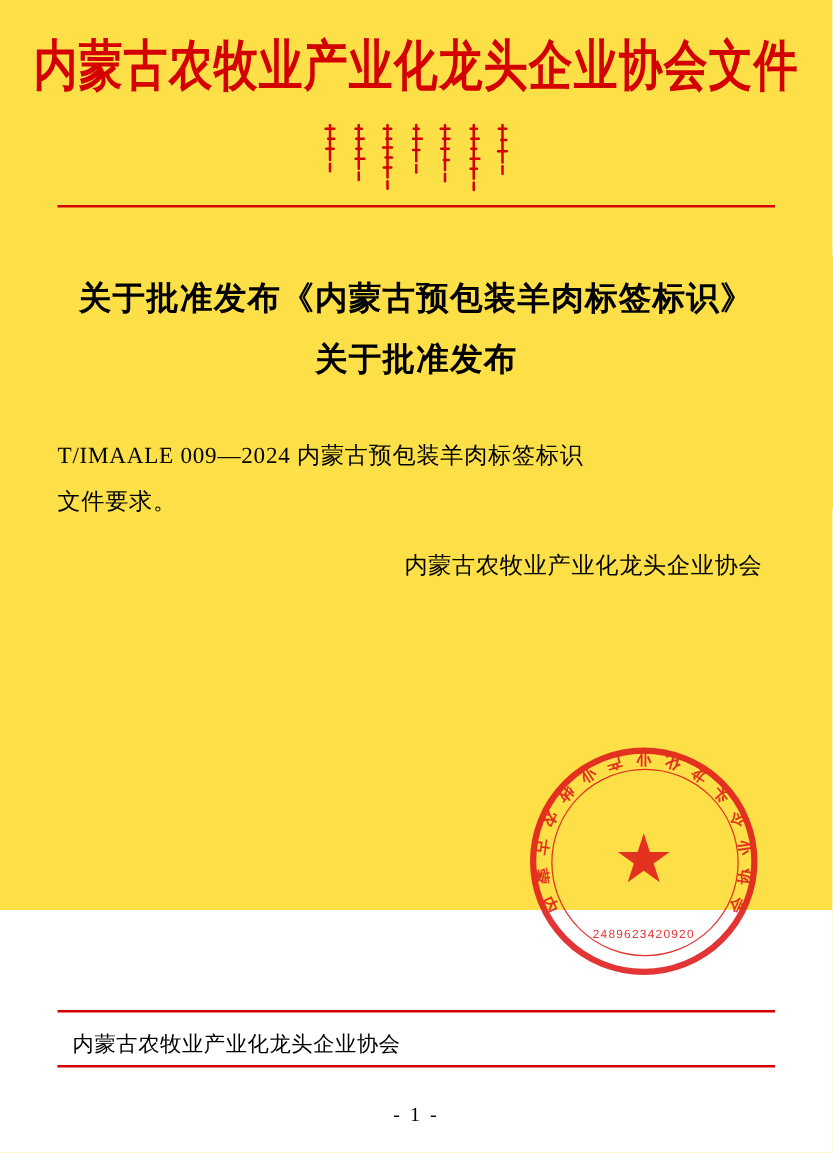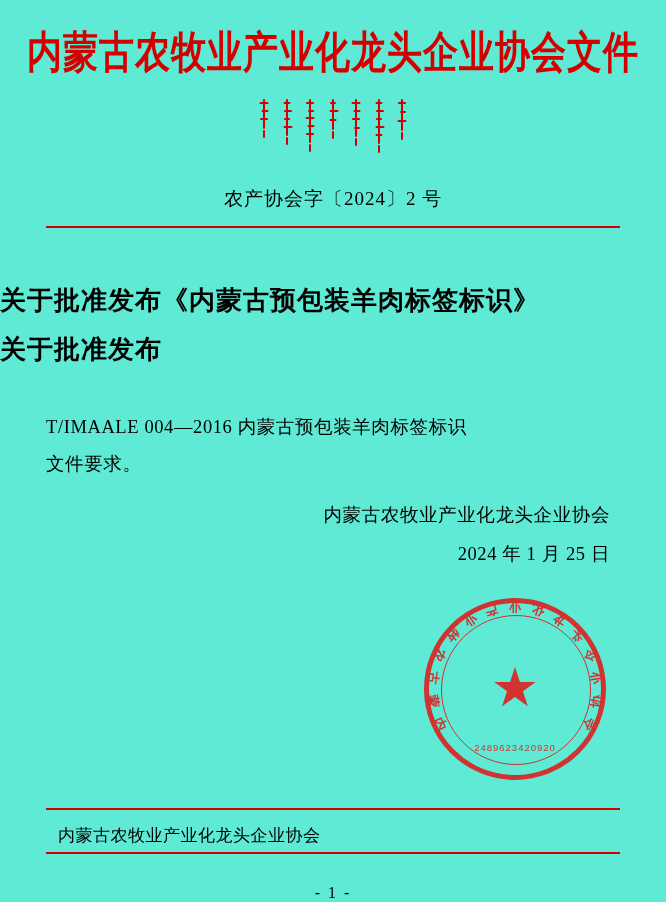--- a/index.html
+++ b/index.html
@@ -12,22 +12,22 @@
     height: 922px;
     position: relative;
     font-family: "Liberation Serif", "DejaVu Serif", serif;
     color: #000000;
     overflow: hidden;
   }
 
   .page {
     position: relative;
     width: 666px;
-    height: 902px;
-    background: #5eead4;
+    height: 728px;
+    background: #fde047;
     box-sizing: border-box;
   }
 
   
   .header {
     padding-top: 26px;
     text-align: center;
   }
   .masthead {
     font-family: "Liberation Serif", "DejaVu Serif", serif;
@@ -83,20 +83,21 @@
 
   .red-rule {
     margin: 14px 46px 0 46px;
     height: 2px;
     background: #d40000;
   }
 
   
   .title-block {
     margin-top: 48px;
+    text-align: center;
   }
   .title-line {
     font-size: 26px;
     font-weight: bold;
     letter-spacing: 1px;
     line-height: 1.9;
     color: #000;
   }
 
   
@@ -284,38 +285,36 @@
         </div>
         <div class="mongol-word">
           <i class="stem" style="height: 32px;"></i>
           <i class="t3" style="top: 6px; left: 50%;"></i>
           <i class="t4" style="top: 14.8889px; left: 60%;"></i>
           <i class="t1" style="top: 23.7778px; left: 50%;"></i>
           <i class="t2" style="top: 36px; height: 8px; width: 2px;"></i>
         </div>
       </div>
 
-    <div class="doc-number">农产协会字〔2024〕2 号</div>
   </div>
 
   <div class="red-rule"></div>
 
   <div class="title-block">
     <div class="title-line">关于批准发布《内蒙古预包装羊肉标签标识》</div>
     <div class="title-line">关于批准发布</div>
   </div>
 
   <div class="body-block">
-    <div class="p-plain">T/IMAALE 004—2016 内蒙古预包装羊肉标签标识</div>
+    <div class="p-plain">T/IMAALE 009—2024 内蒙古预包装羊肉标签标识</div>
     <div class="p-plain">文件要求。</div>
   </div>
 
   <div class="signature">
     <div>内蒙古农牧业产业化龙头企业协会</div>
-    <div>2024 年 1 月 25 日</div>
   </div>
 
   <div class="seal">
     <div class="seal-top-text" id="seal-arc">
         <span style="transform: translate(-50%, 0px) rotate(-115deg) translateY(-74px) rotate(180deg); transform-origin: 50% 0px;">内</span>
         <span style="transform: translate(-50%, 0px) rotate(-98.5714deg) translateY(-74px) rotate(180deg); transform-origin: 50% 0px;">蒙</span>
         <span style="transform: translate(-50%, 0px) rotate(-82.1429deg) translateY(-74px) rotate(180deg); transform-origin: 50% 0px;">古</span>
         <span style="transform: translate(-50%, 0px) rotate(-65.7143deg) translateY(-74px) rotate(180deg); transform-origin: 50% 0px;">农</span>
         <span style="transform: translate(-50%, 0px) rotate(-49.2857deg) translateY(-74px) rotate(180deg); transform-origin: 50% 0px;">牧</span>
         <span style="transform: translate(-50%, 0px) rotate(-32.8571deg) translateY(-74px) rotate(180deg); transform-origin: 50% 0px;">业</span>

